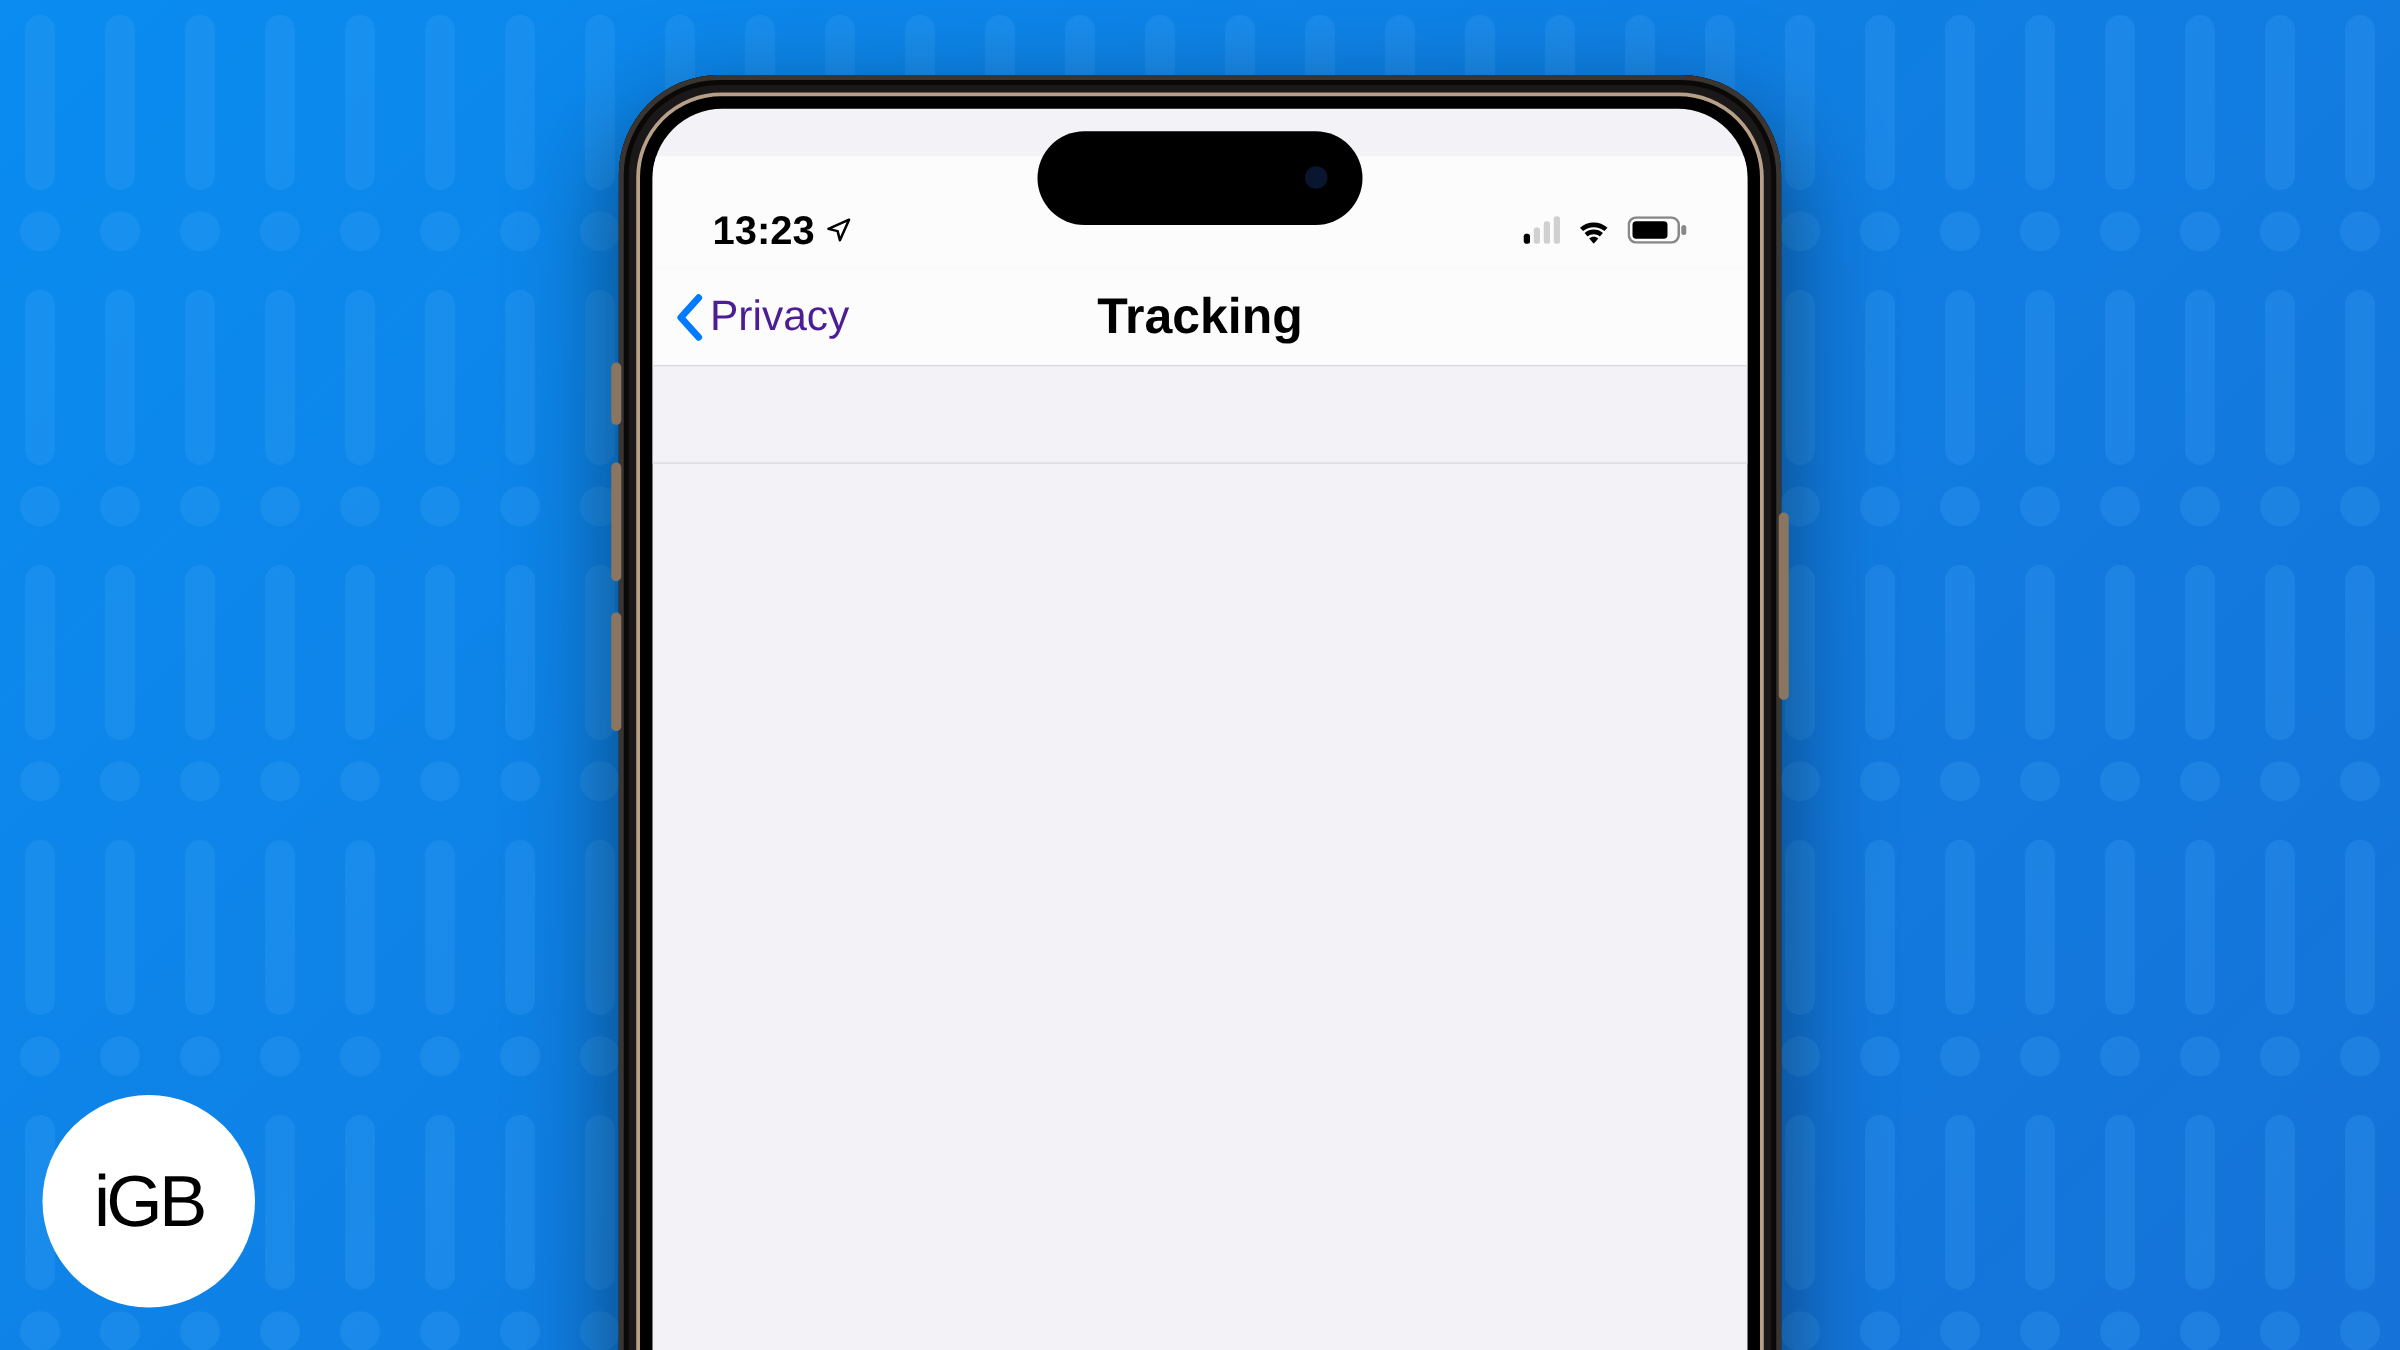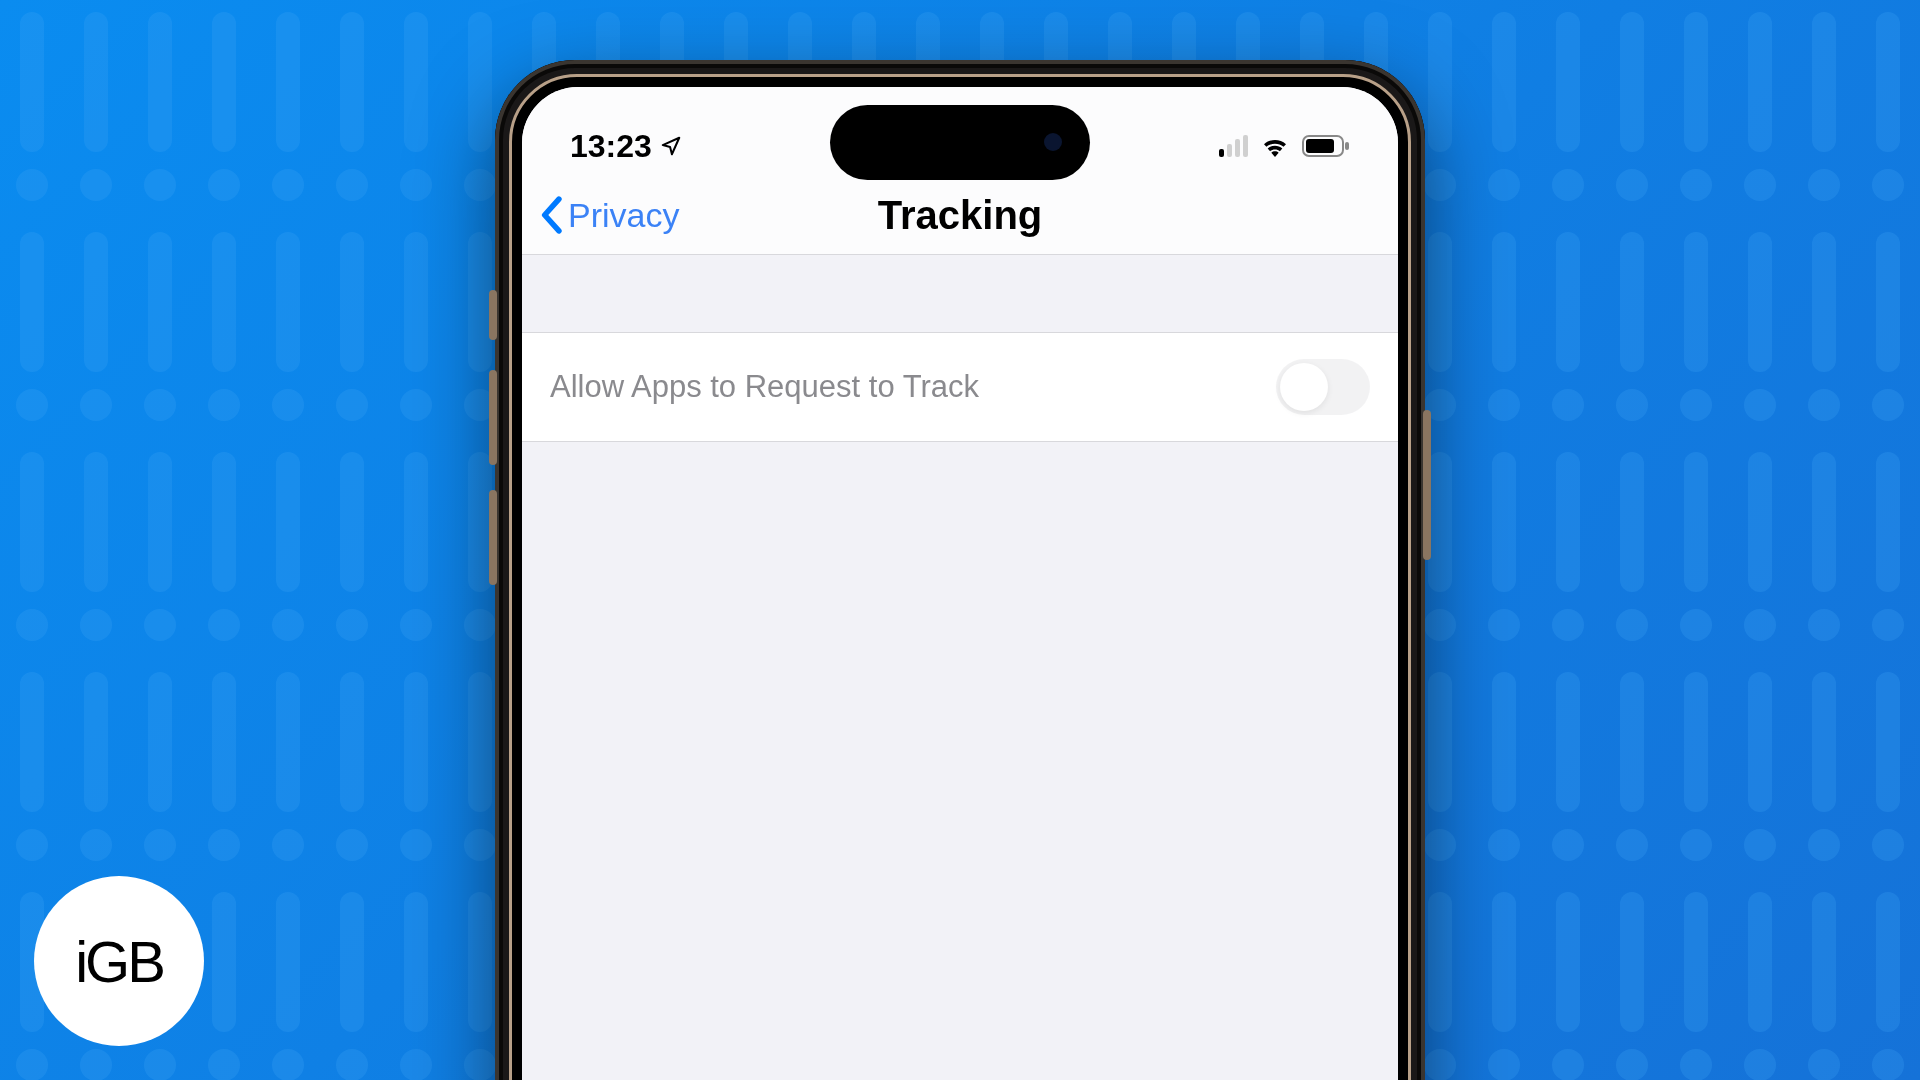--- a/index.html
+++ b/index.html
@@ -84,20 +84,21 @@
       border-radius: 50%;
     }
     
     .status-bar {
       height: 90px;
       display: flex;
       align-items: center;
       justify-content: space-between;
       padding: 28px 48px 0;
       background: #fcfcfd;
+      margin-top: 38px;
     }
     
     .status-left {
       display: flex;
       align-items: center;
       gap: 8px;
       font-size: 32px;
       font-weight: 600;
       color: #000;
     }
@@ -130,23 +131,23 @@
       display: flex;
       align-items: center;
       padding: 0 16px;
       background: #fcfcfd;
       border-bottom: 1px solid #d8d8dc;
       position: relative;
     }
     
     .back-button {
       display: flex;
-      align-items: flex-start;
+      align-items: flex-end;
       gap: 4px;
-      color: #3b82f6;
+      color: #4c1d95;
       font-size: 34px;
       font-weight: 400;
       cursor: pointer;
     }
     
     .nav-title {
       position: absolute;
       left: 50%;
       transform: translateX(-50%);
       font-size: 40px;
@@ -291,26 +292,20 @@
           <svg width="26" height="38" viewBox="0 0 14 24" fill="none" stroke="#007aff" stroke-width="3.5" stroke-linecap="round" stroke-linejoin="round">
             <polyline points="12,2 3,12 12,22"></polyline>
           </svg>
           <span>Privacy</span>
         </div>
         <div class="nav-title">Tracking</div>
       </div>
 
       <div class="content-spacer"></div>
 
-      <div class="setting-row">
-        <span class="setting-label">Allow Apps to Request to Track</span>
-        <div class="toggle-switch">
-          <div class="toggle-knob"></div>
-        </div>
-      </div>
 
 
       <div class="content-rest"></div>
 
     </div>
   </div>
 </div>
 
 <div class="watermark">
   <span>iGB</span>

